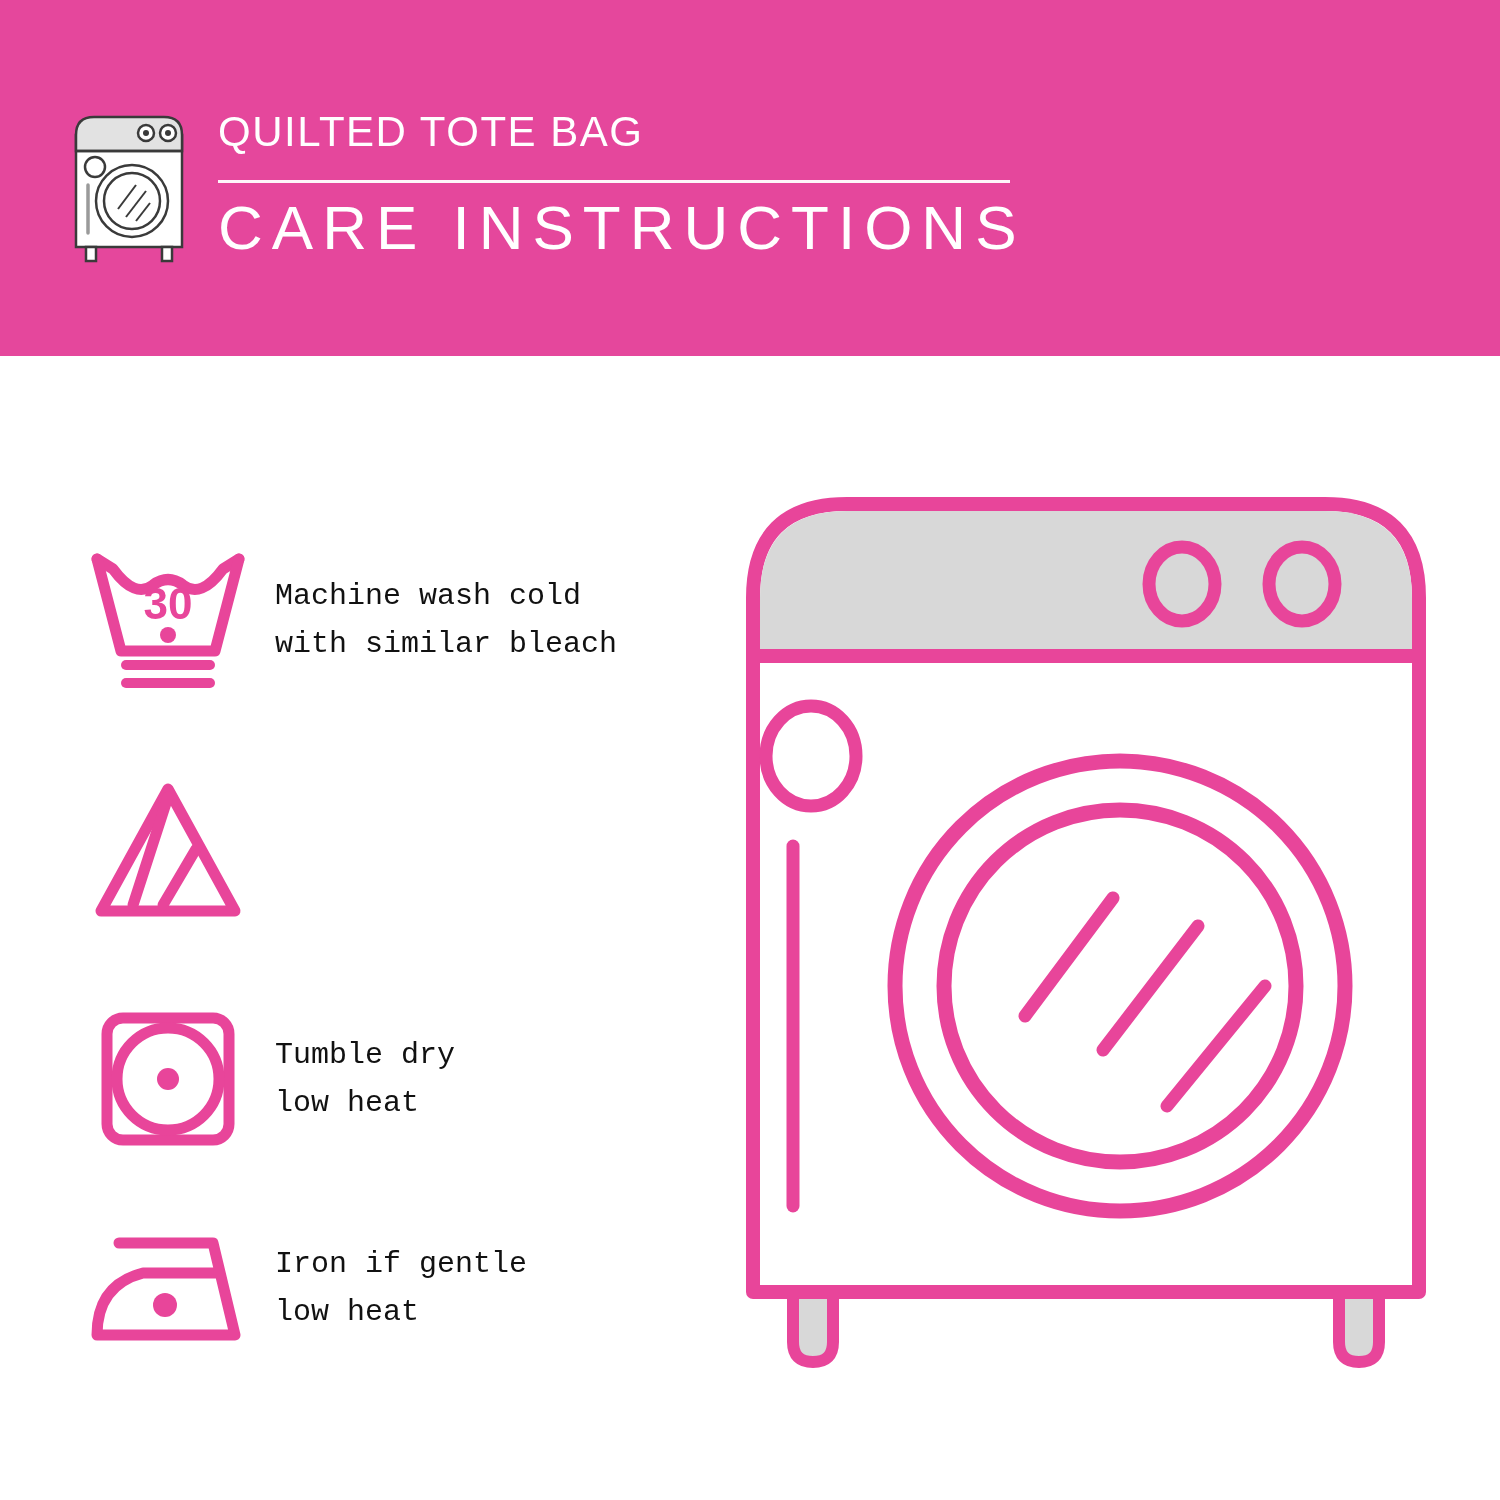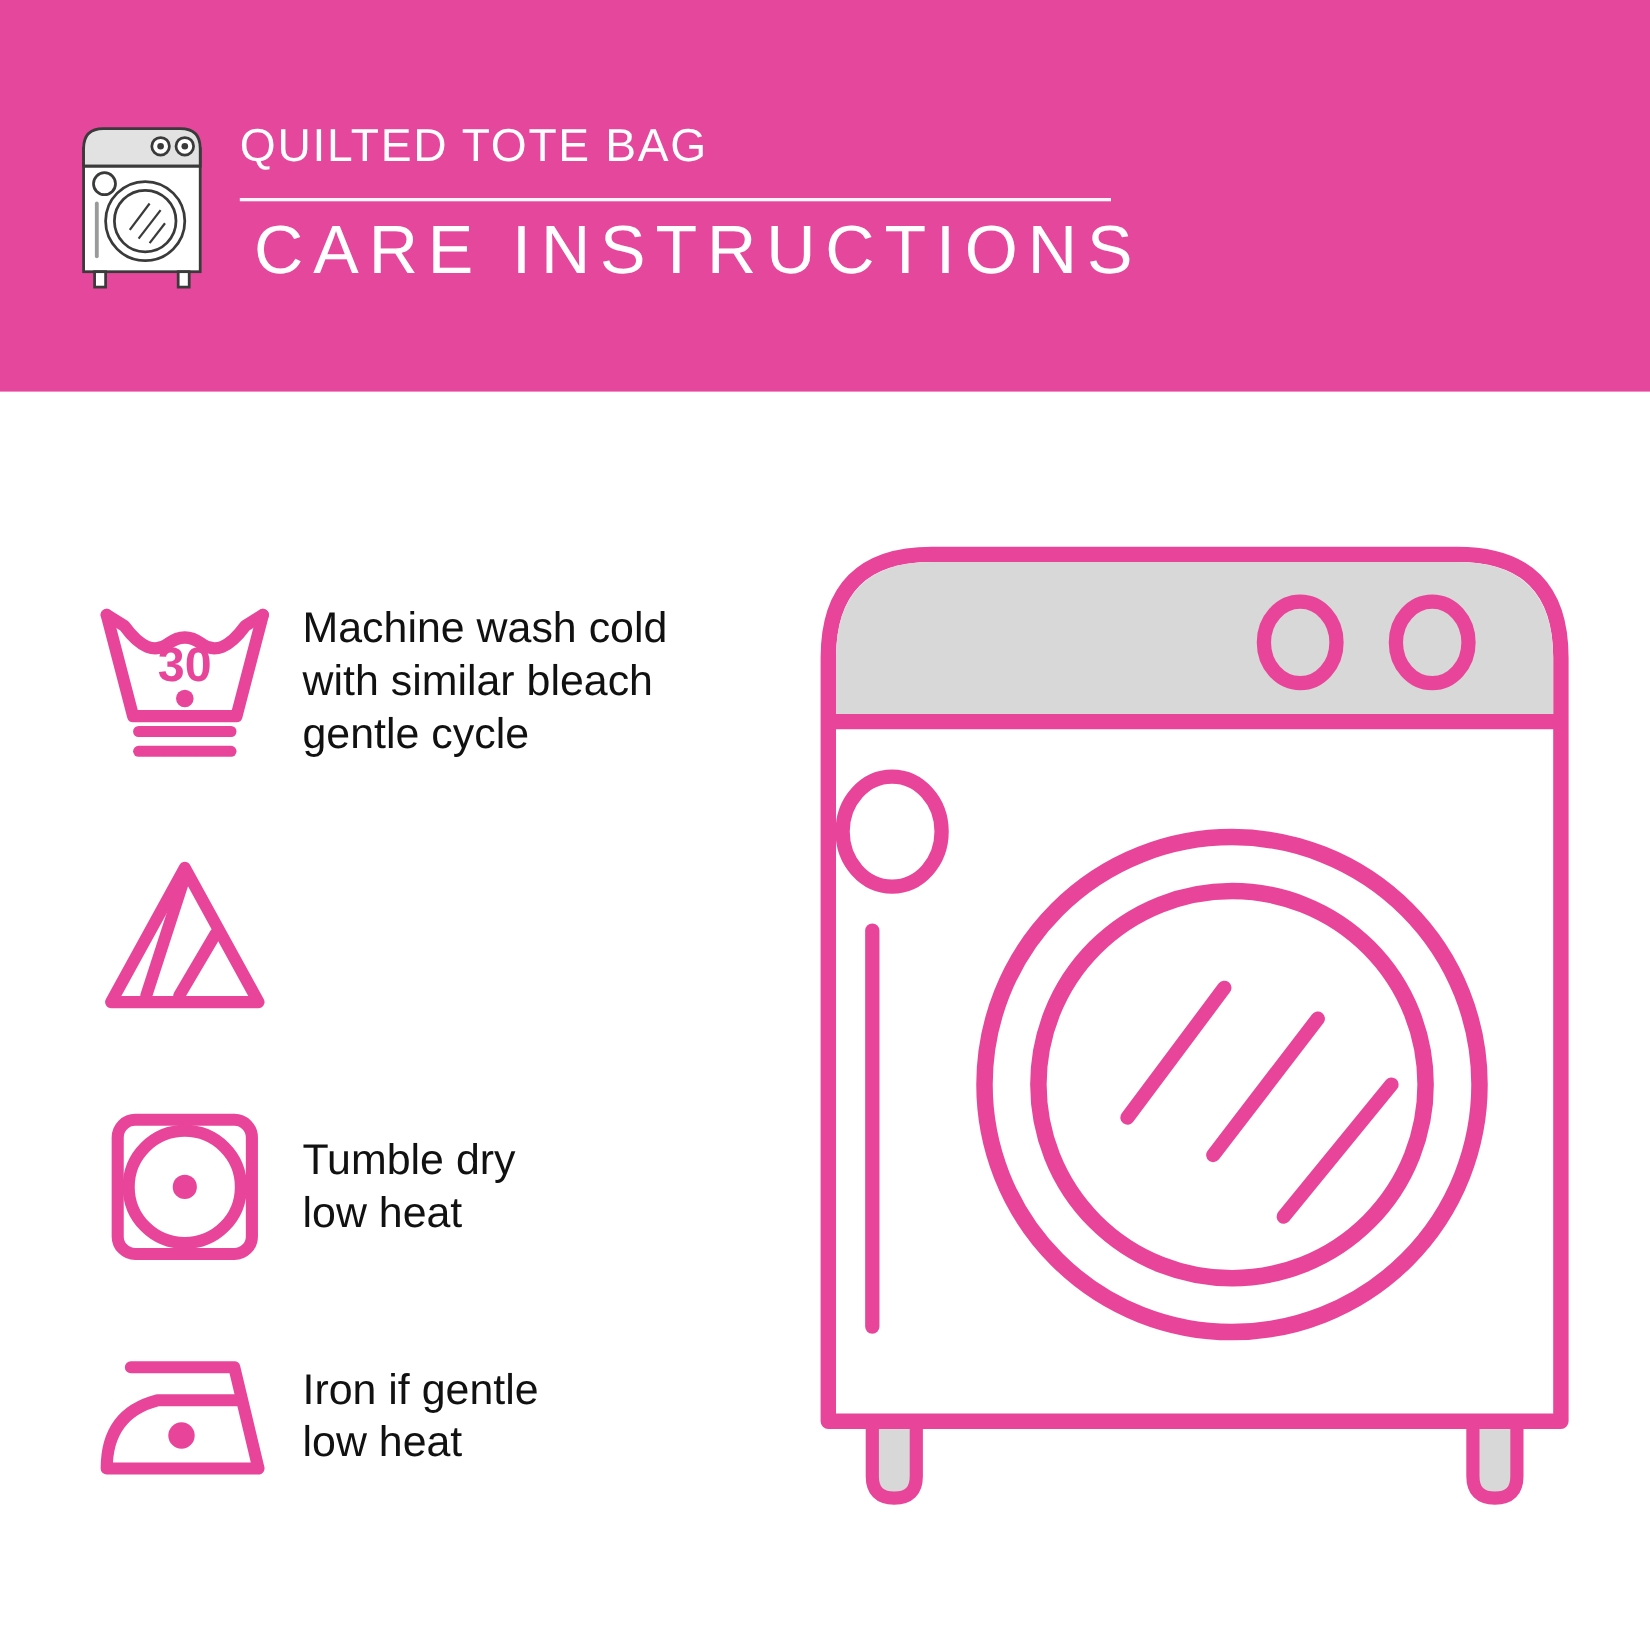--- a/index.html
+++ b/index.html
@@ -33,38 +33,37 @@
     opacity:.95;
   }
   .subtitle {
     font-family:"Liberation Sans", sans-serif;
     font-weight:400;
     font-size:62px;
     line-height:66px;
     color:#ffffff;
     letter-spacing:9px;
     white-space:nowrap;
-    margin-left:13px;
   }
 
   
   .main { position:absolute; left:0; top:356px; width:1500px; height:1144px; }
 
   
   .care-list { position:absolute; left:60px; top:150px; width:660px; }
   .care-row { position:relative; display:flex; align-items:center; }
   .care-row.r0 { height:228px; }
   .care-row.r1 { height:236px; }
   .care-row.r2 { height:218px; }
   .care-row.r3 { height:200px; }
   .care-symbol { width:215px; flex:0 0 215px; display:flex; justify-content:center; }
   .care-text {
-    font-family:Liberation Sans, sans-serif;
+    font-family:Liberation Mono, monospace;
     font-weight:400;
-    font-size:39px;
+    font-size:30px;
     line-height:48px;
     color:#111111;
     letter-spacing:0px;
   }
 
   
   .washer-illustration { position:absolute; left:735px; top:130px; width:720px; height:950px; }
 
   svg { display:block; overflow:visible; }
 </style>
@@ -121,21 +120,20 @@
             <path d="M14 12 L38 104 L132 104 L156 12" fill="none" stroke="#e8459a" stroke-width="11" stroke-linecap="round" stroke-linejoin="round"></path>
             <text x="85" y="72" text-anchor="middle" font-family="Liberation Sans, sans-serif" font-size="44" font-weight="700" fill="#e8459a">30</text>
             <circle cx="85" cy="88" r="8" fill="#e8459a"></circle>
             <rect x="38" y="113" width="94" height="10" rx="5" fill="#e8459a"></rect>
             <rect x="38" y="131" width="94" height="10" rx="5" fill="#e8459a"></rect>
           </svg>
         </div>
         <div class="care-text">
           <div>Machine wash cold</div>
           <div>with similar bleach</div>
-          <div>gentle cycle</div>
         </div>
       </div>
 
       <div class="care-row r1">
         <div class="care-symbol">
           <svg width="170" height="150" viewBox="0 0 170 150">
             <path d="M85 12 L152 134 L18 134 Z" fill="none" stroke="#e8459a" stroke-width="11" stroke-linejoin="round"></path>
             <line x1="85" y1="20" x2="50" y2="128" stroke="#e8459a" stroke-width="11" stroke-linecap="round"></line>
             <line x1="113" y1="72" x2="80" y2="128" stroke="#e8459a" stroke-width="11" stroke-linecap="round"></line>
           </svg>

